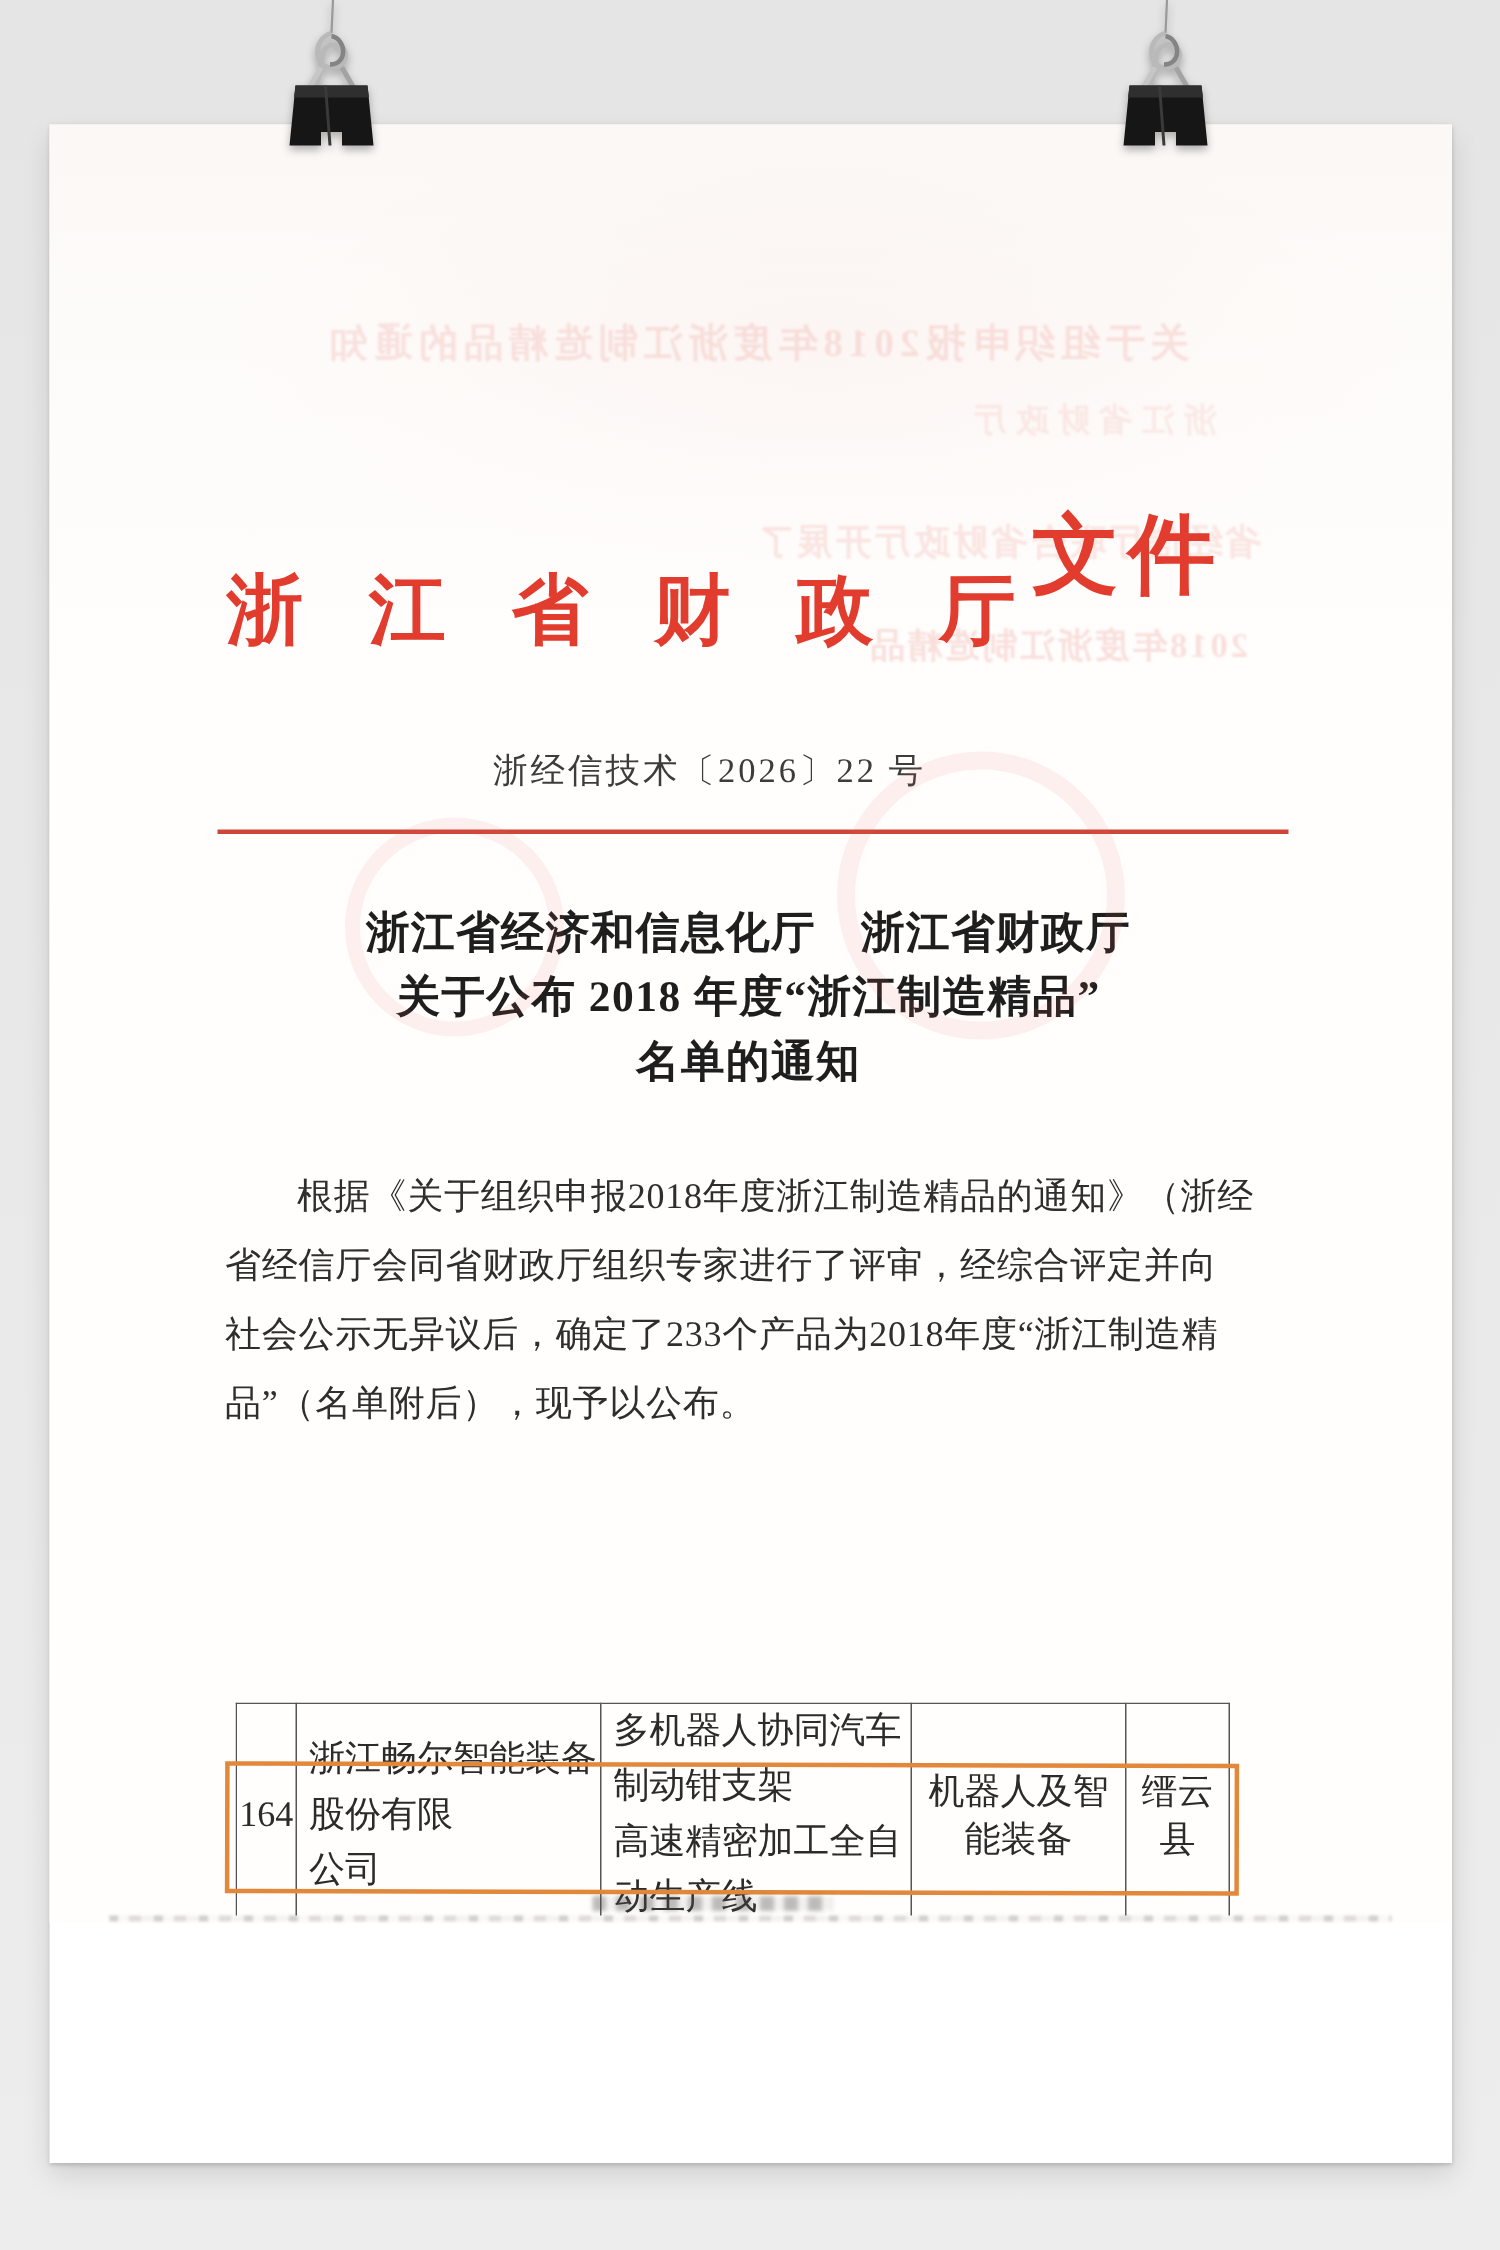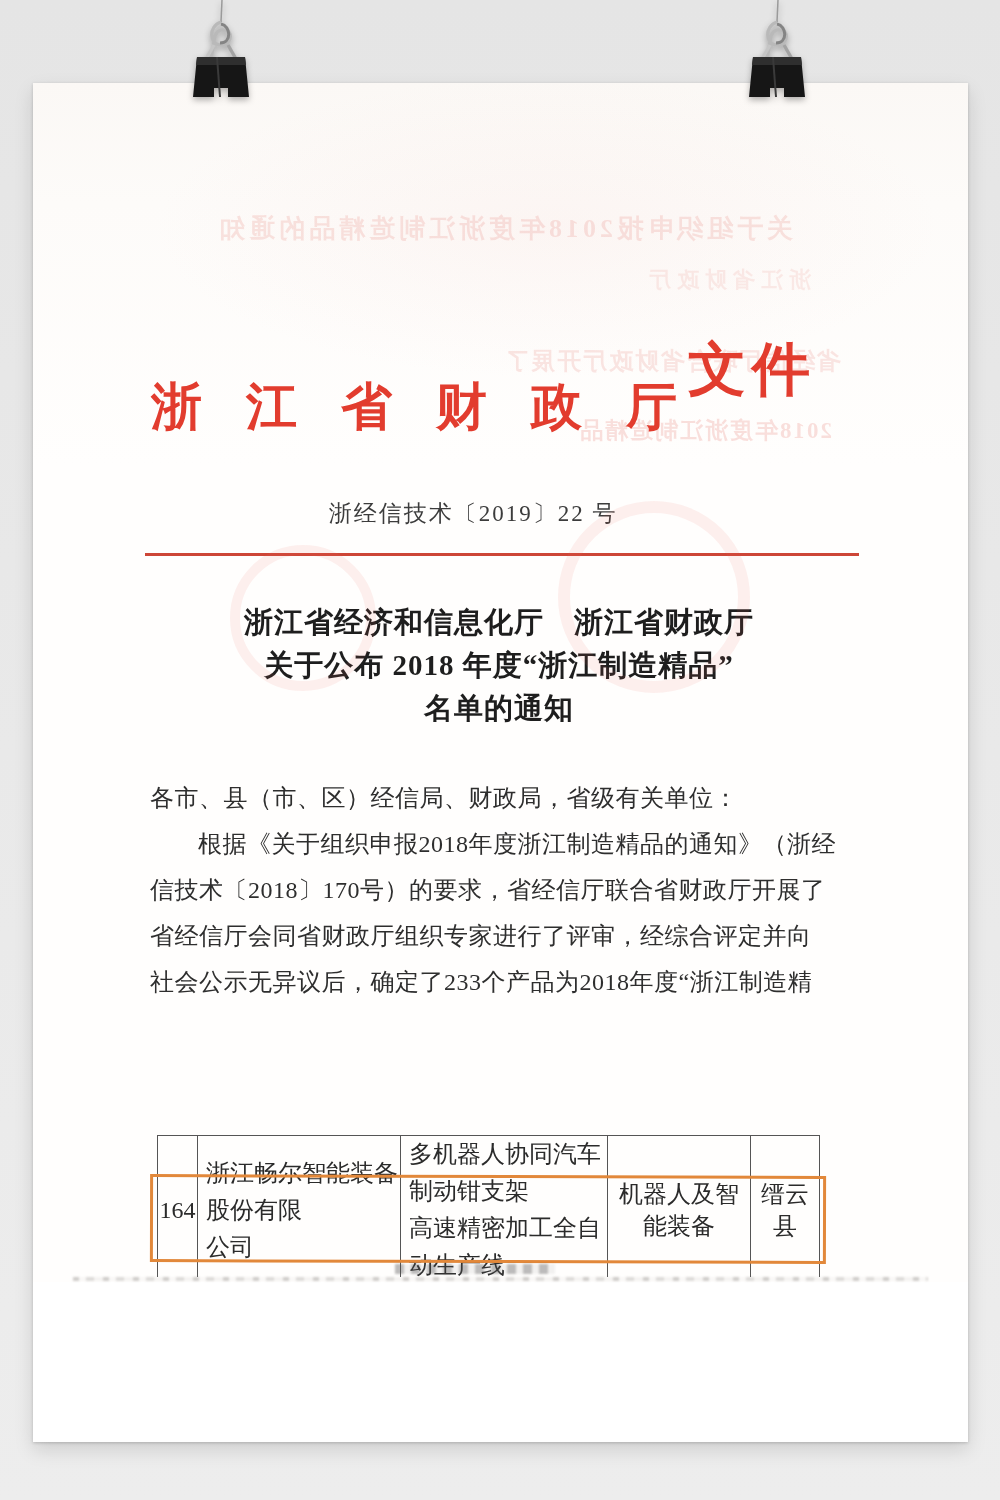--- a/index.html
+++ b/index.html
@@ -140,35 +140,34 @@
     <div class="bleed bleed1">关于组织申报2018年度浙江制造精品的通知</div>
     <div class="bleed bleed4">浙江省财政厅</div>
     <div class="bleed bleed2">省经信厅联合省财政厅开展了</div>
     <div class="bleed bleed3">2018年度浙江制造精品</div>
     <div class="stamp stamp1"></div>
     <div class="stamp stamp2"></div>
 
     <div class="doc-type">文件</div>
     <div class="agency2">浙江省财政厅</div>
 
-    <div class="doc-number">浙经信技术〔2019〕22 号</div>
+    <div class="doc-number">浙经信技术〔2026〕22 号</div>
     <div class="red-rule"></div>
 
     <div class="title-block">
       <div>浙江省经济和信息化厅　浙江省财政厅</div>
       <div>关于公布 2018 年度“浙江制造精品”</div>
       <div>名单的通知</div>
     </div>
 
     <div class="body-block">
-      <div>各市、县（市、区）经信局、财政局，省级有关单位：</div>
       <div class="indent">根据《关于组织申报2018年度浙江制造精品的通知》（浙经</div>
-      <div>信技术〔2018〕170号）的要求，省经信厅联合省财政厅开展了</div>
       <div>省经信厅会同省财政厅组织专家进行了评审，经综合评定并向</div>
       <div>社会公示无异议后，确定了233个产品为2018年度“浙江制造精</div>
+      <div>品”（名单附后），现予以公布。</div>
     </div>
 
     <div class="table-wrap">
       <table class="doc-table">
         <colgroup>
           <col style="width:40px">
             <col style="width:203px">
             <col style="width:207px">
           <col style="width:143px">
             <col style="width:69px">

